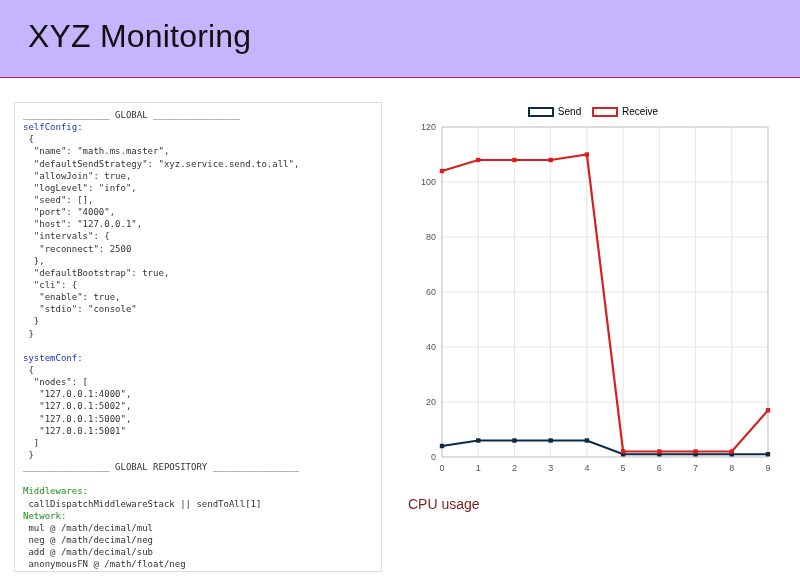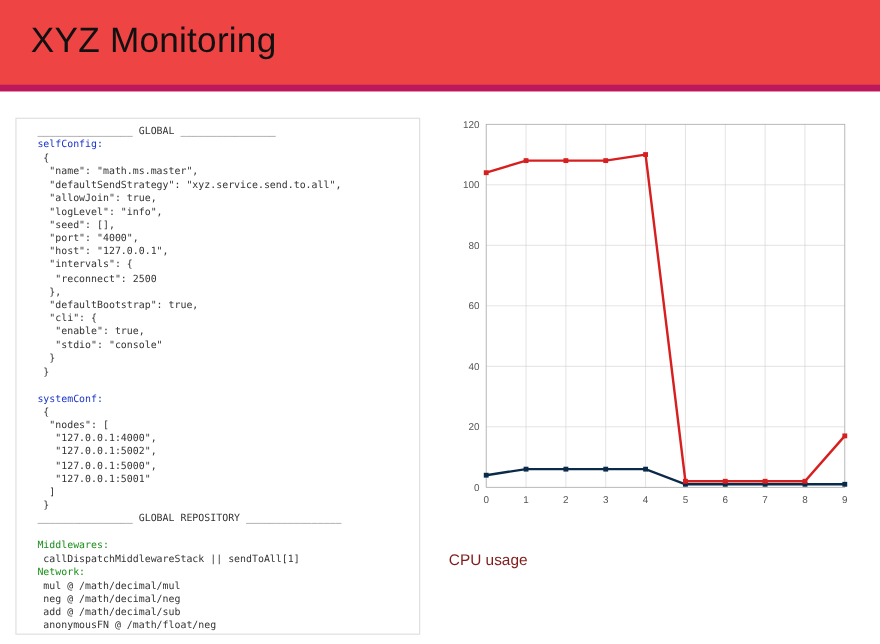--- a/index.html
+++ b/index.html
@@ -4,40 +4,40 @@
 <style>
   * { box-sizing: border-box; margin: 0; padding: 0; }
   body {
     font-family: -apple-system, BlinkMacSystemFont, "Segoe UI", Helvetica, Arial, sans-serif;
     background: #ffffff;
     width: 800px;
     height: 585px;
     overflow: hidden;
   }
   .header {
-    background: #ef4444;
+    background: #c4b5fd;
     padding: 18px 32px 22px 28px;
-    border-bottom: 6px solid #be185d;
+    border-bottom: 1px solid #be185d;
   }
   .header h1 {
     font-size: 32px;
     font-weight: 400;
     color: #111;
     letter-spacing: 0.2px;
   }
   .content {
     display: flex;
     padding: 24px 12px 0 14px;
     gap: 26px;
   }
   .left-panel {
     width: 368px;
     border: 1px solid #ddd;
     background: #fff;
-    padding: 6px 19px;
+    padding: 6px 8px;
     font-family: "Menlo", "Consolas", monospace;
     font-size: 9px;
     line-height: 1.35;
     color: #333;
     white-space: pre;
     overflow: hidden;
     height: 470px;
   }
   .right-panel {
     flex: 1;
@@ -128,20 +128,30 @@
 <span> callDispatchMiddlewareStack || sendToAll[1]</span>
 <span class="kw-green">Network:</span>
 <span> mul @ /math/decimal/mul
  neg @ /math/decimal/neg
  add @ /math/decimal/sub
  anonymousFN @ /math/float/neg</span></div>
 
   <div class="right-panel">
 
     <div class="chart-box">
+      <div class="legend">
+        <span class="legend-item">
+          <span class="legend-swatch send"></span>
+          <span>Send</span>
+        </span>
+        <span class="legend-item">
+          <span class="legend-swatch receive"></span>
+          <span>Receive</span>
+        </span>
+      </div>
       <svg id="net-chart" width="370" height="360">
           <line x1="34" x2="360" y1="336" y2="336" stroke="#cccccc" stroke-width="0.5"></line>
           <text x="28" y="339" text-anchor="end" font-size="9" fill="#555">0</text>
           <line x1="34" x2="360" y1="281" y2="281" stroke="#cccccc" stroke-width="0.5"></line>
           <text x="28" y="284" text-anchor="end" font-size="9" fill="#555">20</text>
           <line x1="34" x2="360" y1="226" y2="226" stroke="#cccccc" stroke-width="0.5"></line>
           <text x="28" y="229" text-anchor="end" font-size="9" fill="#555">40</text>
           <line x1="34" x2="360" y1="171" y2="171" stroke="#cccccc" stroke-width="0.5"></line>
           <text x="28" y="174" text-anchor="end" font-size="9" fill="#555">60</text>
           <line x1="34" x2="360" y1="116" y2="116" stroke="#cccccc" stroke-width="0.5"></line>

